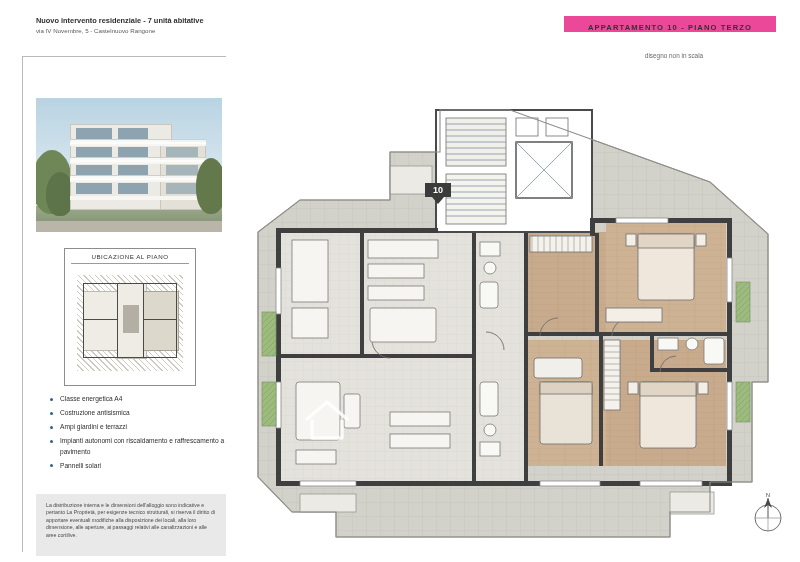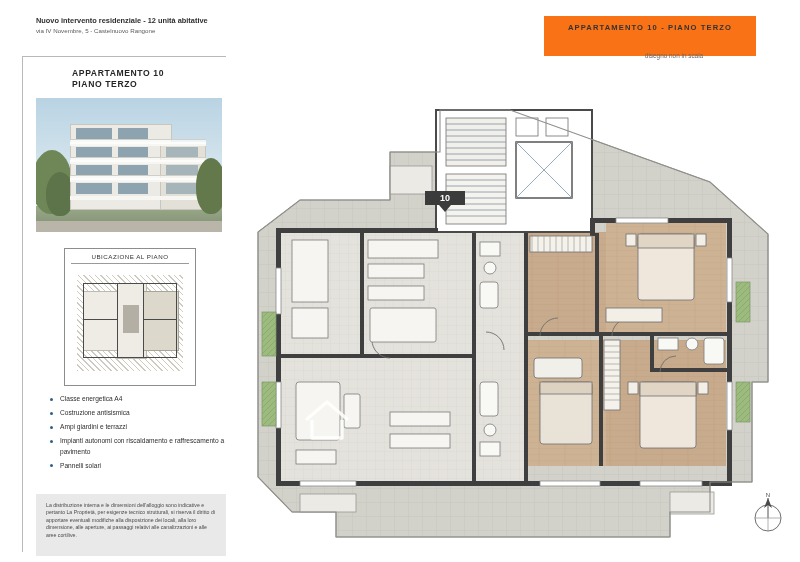--- a/index.html
+++ b/index.html
@@ -202,23 +202,23 @@
   #disclaimer p {
     margin: 0;
     font-size: 5.2px;
     line-height: 7.4px;
     color: #4a4a4a;
   }
 
   
   #hdr-band {
     position: absolute;
-    left: 544px; top: 16px;
-    width: 212px; height: 40px;
-    background: #f97316;
+    left: 564px; top: 16px;
+    width: 212px; height: 16px;
+    background: #ec4899;
   }
   #hdr-band span {
     position: absolute;
     left: 0; right: 0; top: 7px;
     text-align: center;
     font-size: 7.6px;
     font-weight: bold;
     letter-spacing: 1.1px;
     color: #333;
   }
@@ -257,22 +257,22 @@
   }
   #watermark .wm-house {
     position: absolute;
     left: 4px; top: 6px;
     width: 46px; height: 44px;
   }
 
   
   #badge {
     position: absolute;
-    left: 425px; top: 191px;
-    width: 40px;
+    left: 425px; top: 183px;
+    width: 26px;
     text-align: center;
   }
   #badge .b-box {
     background: #3b3b3b;
     color: #fff;
     font-size: 9px;
     font-weight: bold;
     line-height: 14px;
     height: 14px;
   }
@@ -292,31 +292,27 @@
   }
 </style>
 </head>
 <body>
 
 <div id="page">
 
   <div id="left-col">
 
     <div class="brand-block">
-      <div class="brand-line2">Nuovo intervento residenziale - 12 unità abitative</div>
+      <div class="brand-line2">Nuovo intervento residenziale - 7 unità abitative</div>
       <div class="brand-line3">via IV Novembre, 5 - Castelnuovo Rangone</div>
     </div>
 
     <div class="brand-rule"></div>
     <div class="brand-vrule"></div>
 
-    <div class="apt-title">
-      <div>APPARTAMENTO 10</div>
-      <div>PIANO TERZO</div>
-    </div>
 
     <div id="photo">
       <div class="sky"></div>
       <div class="ground"></div>
       <div class="path"></div>
 
       <div class="tree" style="left:-4px; top:52px; width:40px; height:64px;"></div>
       <div class="tree" style="left:10px; top:74px; width:28px; height:44px; background:#5d7349;"></div>
 
       <div class="bld" style="left:34px; top:26px; width:102px; height:86px;"></div>

